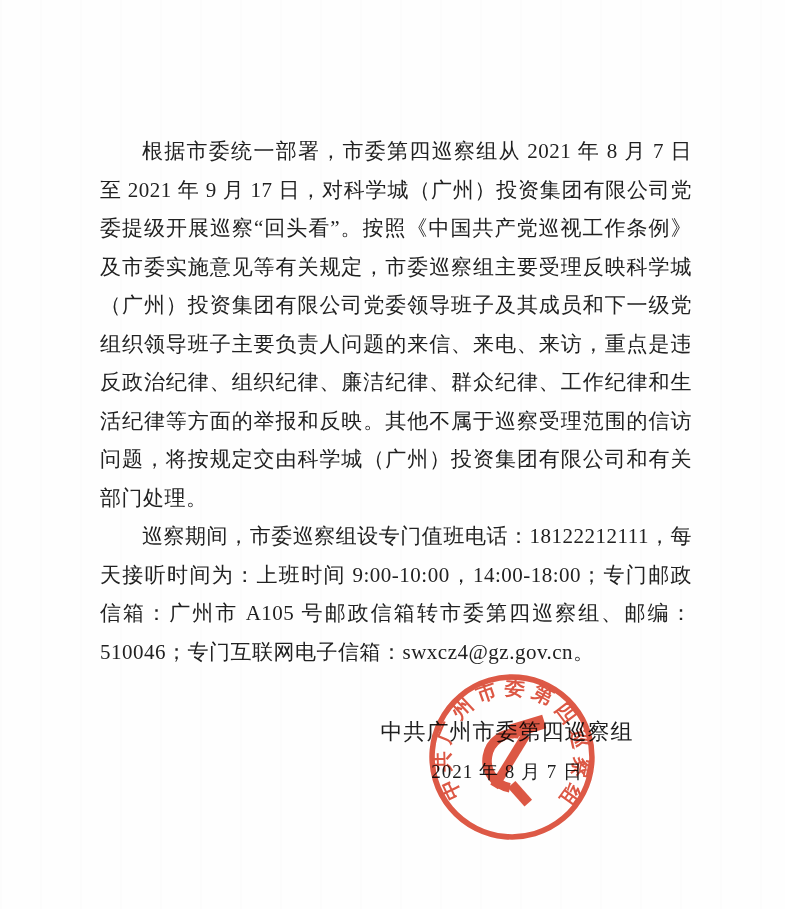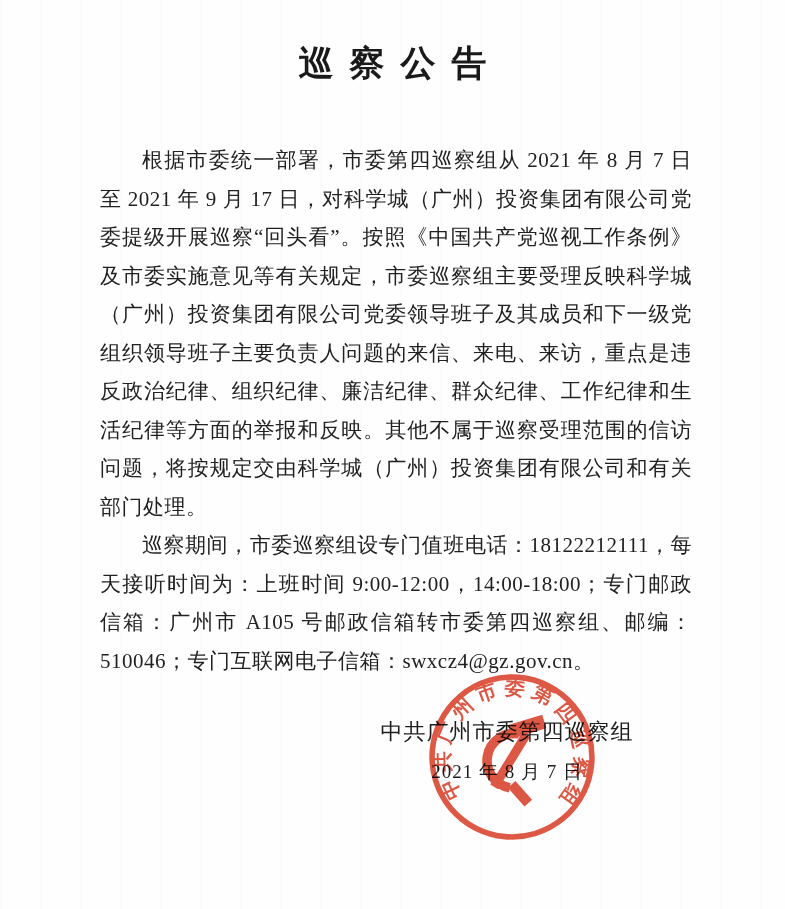--- a/index.html
+++ b/index.html
@@ -33,21 +33,21 @@
     text-align: center;
     font-size: 35px;
     font-weight: bold;
     color: #1a1a1a;
     letter-spacing: 16px;
     text-indent: 16px;
     white-space: nowrap;
   }
   .notice-body {
     position: absolute;
-    top: 141px;
+    top: 132px;
     left: 100px;
     width: 592px;
     font-size: 21px;
     line-height: 38.5px;
     text-align: justify;
     color: #212121;
     letter-spacing: 0.5px;
   }
   .notice-body p {
     margin: 0;
@@ -105,25 +105,24 @@
   .emblem-fill {
     fill: #d9402a;
     stroke: none;
   }
 </style>
 </head>
 <body>
 
 <div class="page">
 
-  <h1 class="doc-title">巡察公告</h1>
 
   <div class="notice-body">
     <p>根据市委统一部署，市委第四巡察组从 2021 年 8 月 7 日至 2021 年 9 月 17 日，对科学城（广州）投资集团有限公司党委提级开展巡察“回头看”。按照《中国共产党巡视工作条例》及市委实施意见等有关规定，市委巡察组主要受理反映科学城（广州）投资集团有限公司党委领导班子及其成员和下一级党组织领导班子主要负责人问题的来信、来电、来访，重点是违反政治纪律、组织纪律、廉洁纪律、群众纪律、工作纪律和生活纪律等方面的举报和反映。其他不属于巡察受理范围的信访问题，将按规定交由科学城（广州）投资集团有限公司和有关部门处理。</p>
-    <p>巡察期间，市委巡察组设专门值班电话：18122212111，每天接听时间为：上班时间 9:00-12:00，14:00-18:00；专门邮政信箱：广州市 A105 号邮政信箱转市委第四巡察组、邮编：510046；专门互联网电子信箱：swxcz4@gz.gov.cn。</p>
+    <p>巡察期间，市委巡察组设专门值班电话：18122212111，每天接听时间为：上班时间 9:00-10:00，14:00-18:00；专门邮政信箱：广州市 A105 号邮政信箱转市委第四巡察组、邮编：510046；专门互联网电子信箱：swxcz4@gz.gov.cn。</p>
   </div>
 
   <div class="sign-org">中共广州市委第四巡察组</div>
 
   <div class="sign-date">2021 年 8 月 7 日</div>
 
   <svg class="seal" viewBox="0 0 170 170" aria-hidden="true">
     <circle class="seal-ring" cx="85" cy="85" r="79"></circle>
     <path id="sealArc" d="M 41.2 128.8 A 62 62 0 1 1 128.8 128.8" fill="none"></path>
     <text class="seal-text">

